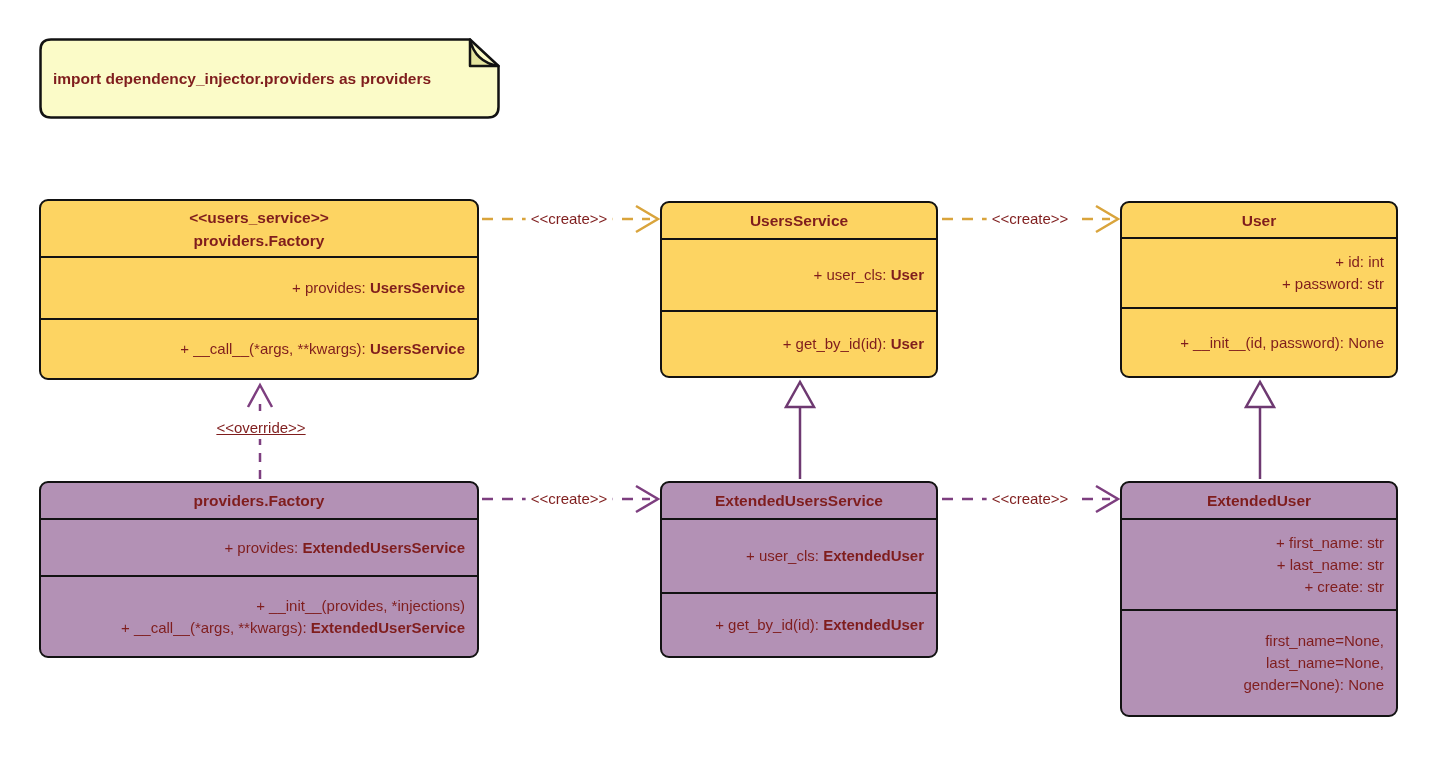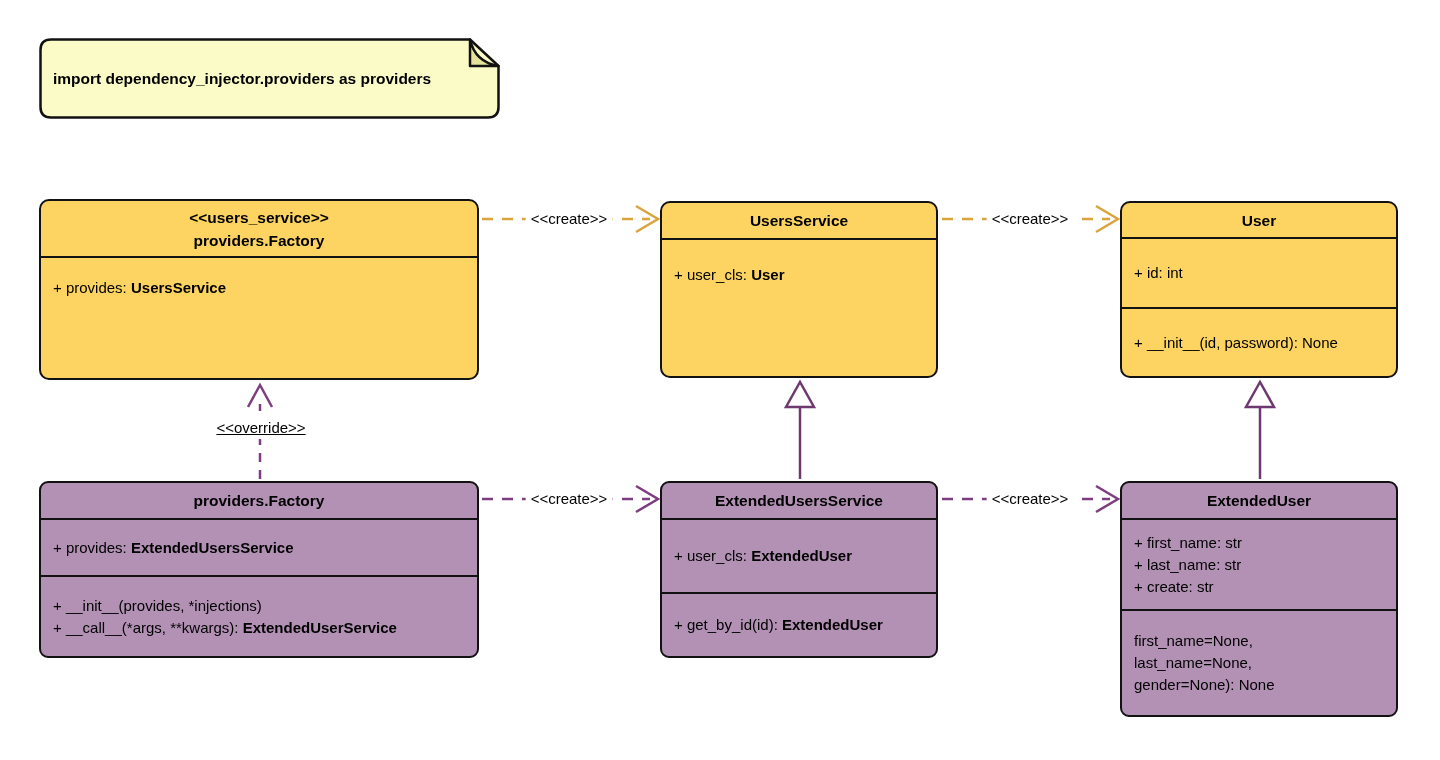--- a/index.html
+++ b/index.html
@@ -1,33 +1,33 @@
 <!DOCTYPE html>
 <html style="--yellow: #FDD462; --purple: #B391B5; --note: #FBFBC8; --noteFold: #E3E39E; --gold: #D9A43C; --purpleArrow: #7D3E7F; --inherit: #6E3971;"><head>
 <meta charset="utf-8">
 <style>
   html,body{margin:0;padding:0;background:#ffffff;}
   #canvas{
     position:relative;width:1440px;height:760px;background:#ffffff;
-    font-family:"Liberation Sans",sans-serif;color:#000000;overflow:hidden;
+    font-family:"Liberation Sans",sans-serif;color:#7f1d1d;overflow:hidden;text-align:right;
   }
   
   .note{position:absolute;left:39px;top:38px;width:461px;height:81px;}
   .note svg{position:absolute;left:0;top:0;}
   .note-text{
     position:absolute;left:14px;top:0;right:30px;height:81px;
     display:flex;align-items:center;font-weight:700;font-size:15.5px;
   }
   
   .uml{
     position:absolute;box-sizing:border-box;
     border:2.5px solid #121212;border-radius:9px;
     display:flex;flex-direction:column;
   }
-  .uml.yellow{background:var(--yellow);border-radius:10px;}
+  .uml.yellow{background:var(--yellow);}
   .uml.purple{background:var(--purple);}
   .uml-header{
     display:flex;flex-direction:column;align-items:center;justify-content:center;
     font-weight:700;font-size:15.5px;line-height:23px;flex:0 0 auto;
   }
   .uml-section{
     border-top:2.5px solid #121212;
     display:flex;flex-direction:column;justify-content:center;
     padding:0 12px;font-size:15px;line-height:22px;flex:0 0 auto;
   }
@@ -56,37 +56,44 @@
   </div>
 
   <div class="uml yellow" style="left:39px;top:199px;width:440px;height:181px;">
     <div class="uml-header" style="height:55px;">
       <div>&lt;&lt;users_service&gt;&gt;</div>
       <div>providers.Factory</div>
     </div>
     <div class="uml-section" style="height:60px;">
       <div><span>+ provides: </span><span class="b">UsersService</span></div>
     </div>
+    <div class="uml-section grow">
+      <div><span>+ __call__(*args, **kwargs): </span><span class="b">UsersService</span></div>
+    </div>
   </div>
 
   <div class="uml yellow" style="left:660px;top:201px;width:278px;height:177px;">
     <div class="uml-header" style="height:35px;">
       <div>UsersService</div>
     </div>
     <div class="uml-section" style="height:70px;">
       <div><span>+ user_cls: </span><span class="b">User</span></div>
     </div>
+    <div class="uml-section grow">
+      <div><span>+ get_by_id(id): </span><span class="b">User</span></div>
+    </div>
   </div>
 
   <div class="uml yellow" style="left:1120px;top:201px;width:278px;height:177px;">
     <div class="uml-header" style="height:34px;">
       <div>User</div>
     </div>
     <div class="uml-section" style="height:68px;">
       <div><span>+ id: int</span></div>
+      <div><span>+ password: str</span></div>
     </div>
     <div class="uml-section grow">
       <div><span>+ __init__(id, password): None</span></div>
     </div>
   </div>
 
   <div class="uml purple" style="left:39px;top:481px;width:440px;height:177px;">
     <div class="uml-header" style="height:35px;">
       <div>providers.Factory</div>
     </div>

